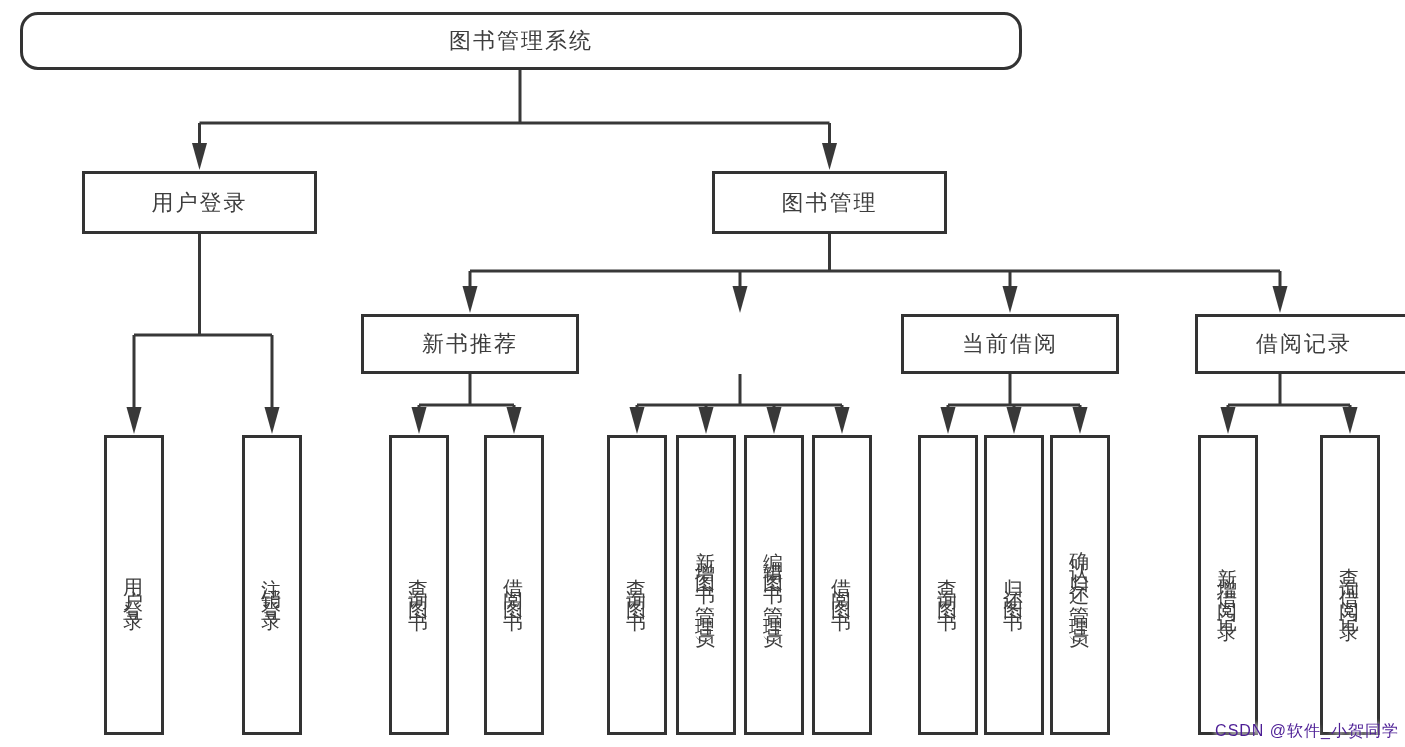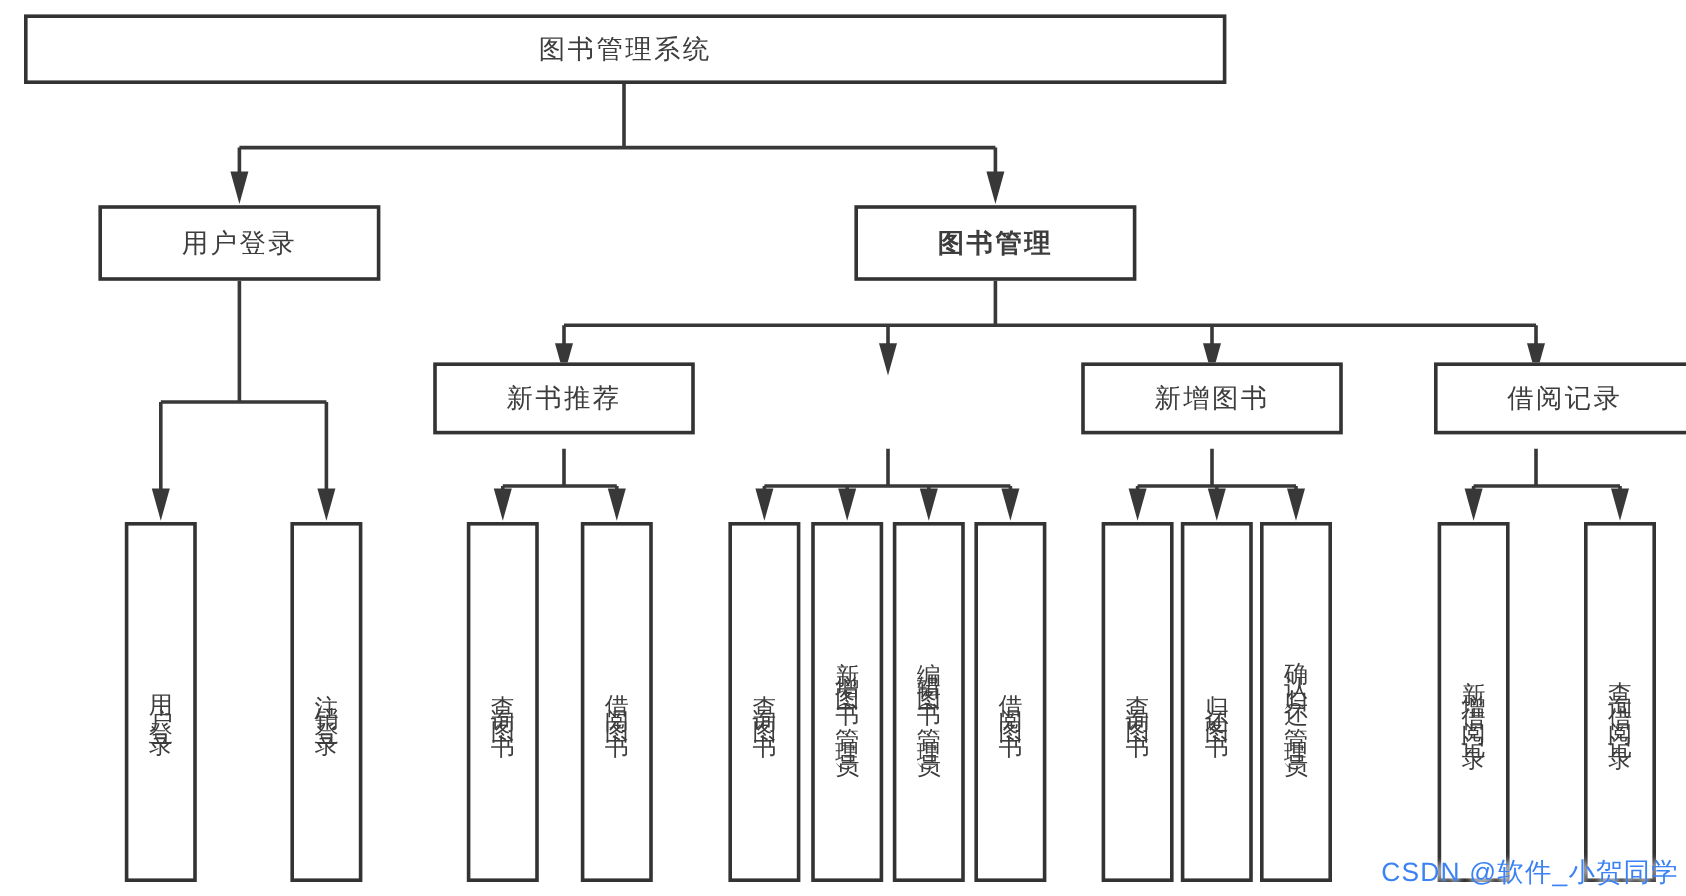--- a/index.html
+++ b/index.html
@@ -30,39 +30,39 @@
     box-sizing: border-box;
     background: #ffffff;
     border: 3px solid #333333;
     display: flex;
     align-items: center;
     justify-content: center;
     color: #3d3d3d;
     z-index: 1;
   }
   .box.h { font-size: 22px; letter-spacing: 2px; }
-  .box.root  { left: 20px;  top: 12px;  width: 1002px; height: 58px; }
+  .box.root  { left: 20px;  top: 12px;  width: 1002px; height: 58px; border-radius: 18px; }
   .box.lvl2  { top: 171px; width: 235px; height: 63px; }
-  .box.lvl3  { top: 302px; width: 218px; height: 60px; }
+  .box.lvl3  { top: 314px; width: 218px; height: 60px; }
   .box.leaf  { top: 435px; width: 60px;  height: 300px; }
   .vtext {
     writing-mode: vertical-rl;
     text-orientation: mixed;
     font-size: 20px;
     letter-spacing: 11px;
     color: #3d3d3d;
     white-space: nowrap;
   }
   .watermark {
     position: absolute;
     right: 6px;
     bottom: 5px;
-    font-size: 22px;
+    font-size: 16px;
     letter-spacing: 1px;
-    color: #3b82f6;
+    color: #4c1d95;
     z-index: 2;
     text-shadow: 0 0 5px #ffffff, 0 0 5px #ffffff;
   }
 </style>
 </head>
 <body>
 
 <div class="canvas">
 
   <svg class="wires" width="1405" height="747" viewBox="0 0 1405 747" xmlns="http://www.w3.org/2000/svg">
@@ -101,29 +101,29 @@
     <path class="arrow" d="M1342.5 407 H1357.5 L1350 434 Z"></path>
   </svg>
 
   <div class="box root h">
     <span>图书管理系统</span>
   </div>
 
   <div class="box lvl2 h" style="left:82px;">
     <span>用户登录</span>
   </div>
-  <div class="box lvl2 h" style="left:712px;font-weight:bold;">
+  <div class="box lvl2 h" style="left:712px;">
     <span>图书管理</span>
   </div>
 
   <div class="box lvl3 h" style="left:361px;">
     <span>新书推荐</span>
   </div>
   <div class="box lvl3 h" style="left:901px;">
-    <span>新增图书</span>
+    <span>当前借阅</span>
   </div>
   <div class="box lvl3 h" style="left:1171px;margin-left:24px;">
     <span>借阅记录</span>
   </div>
 
   <div class="box leaf" style="left:104px;">
     <span class="vtext">用户登录</span>
   </div>
   <div class="box leaf" style="left:242px;">
     <span class="vtext">注销登录</span>

